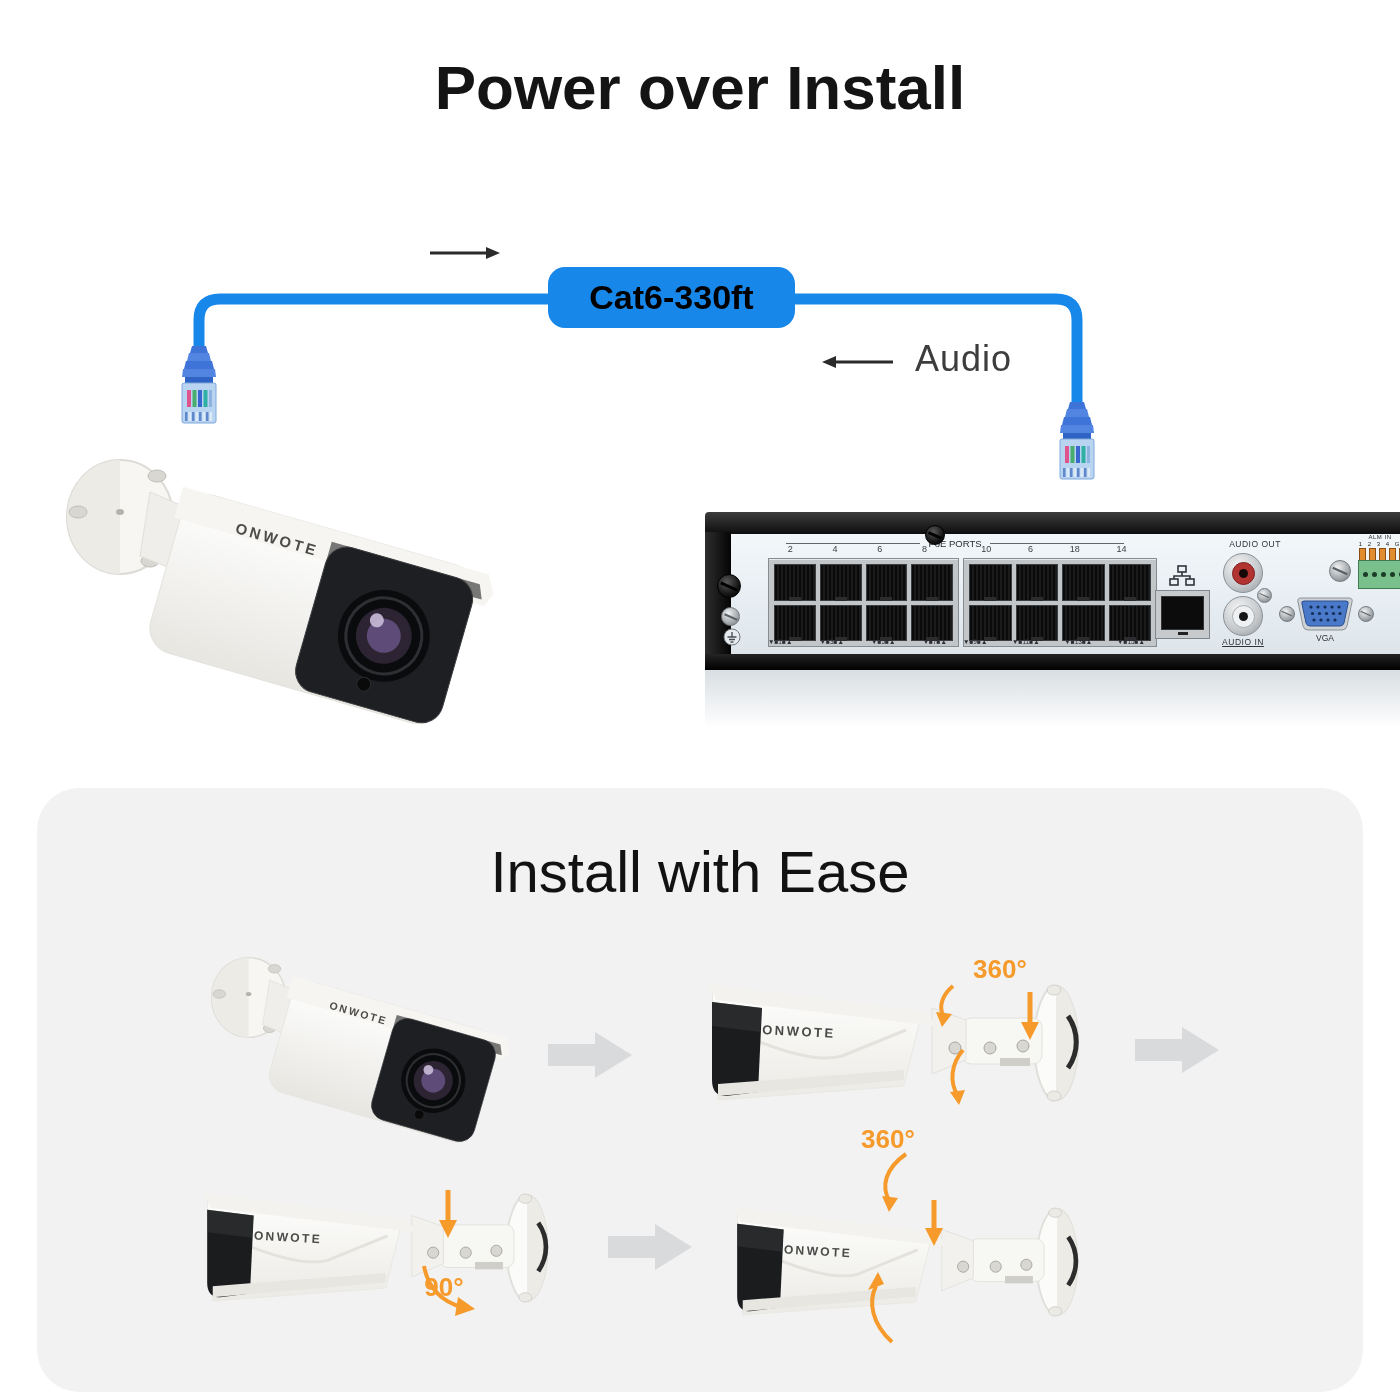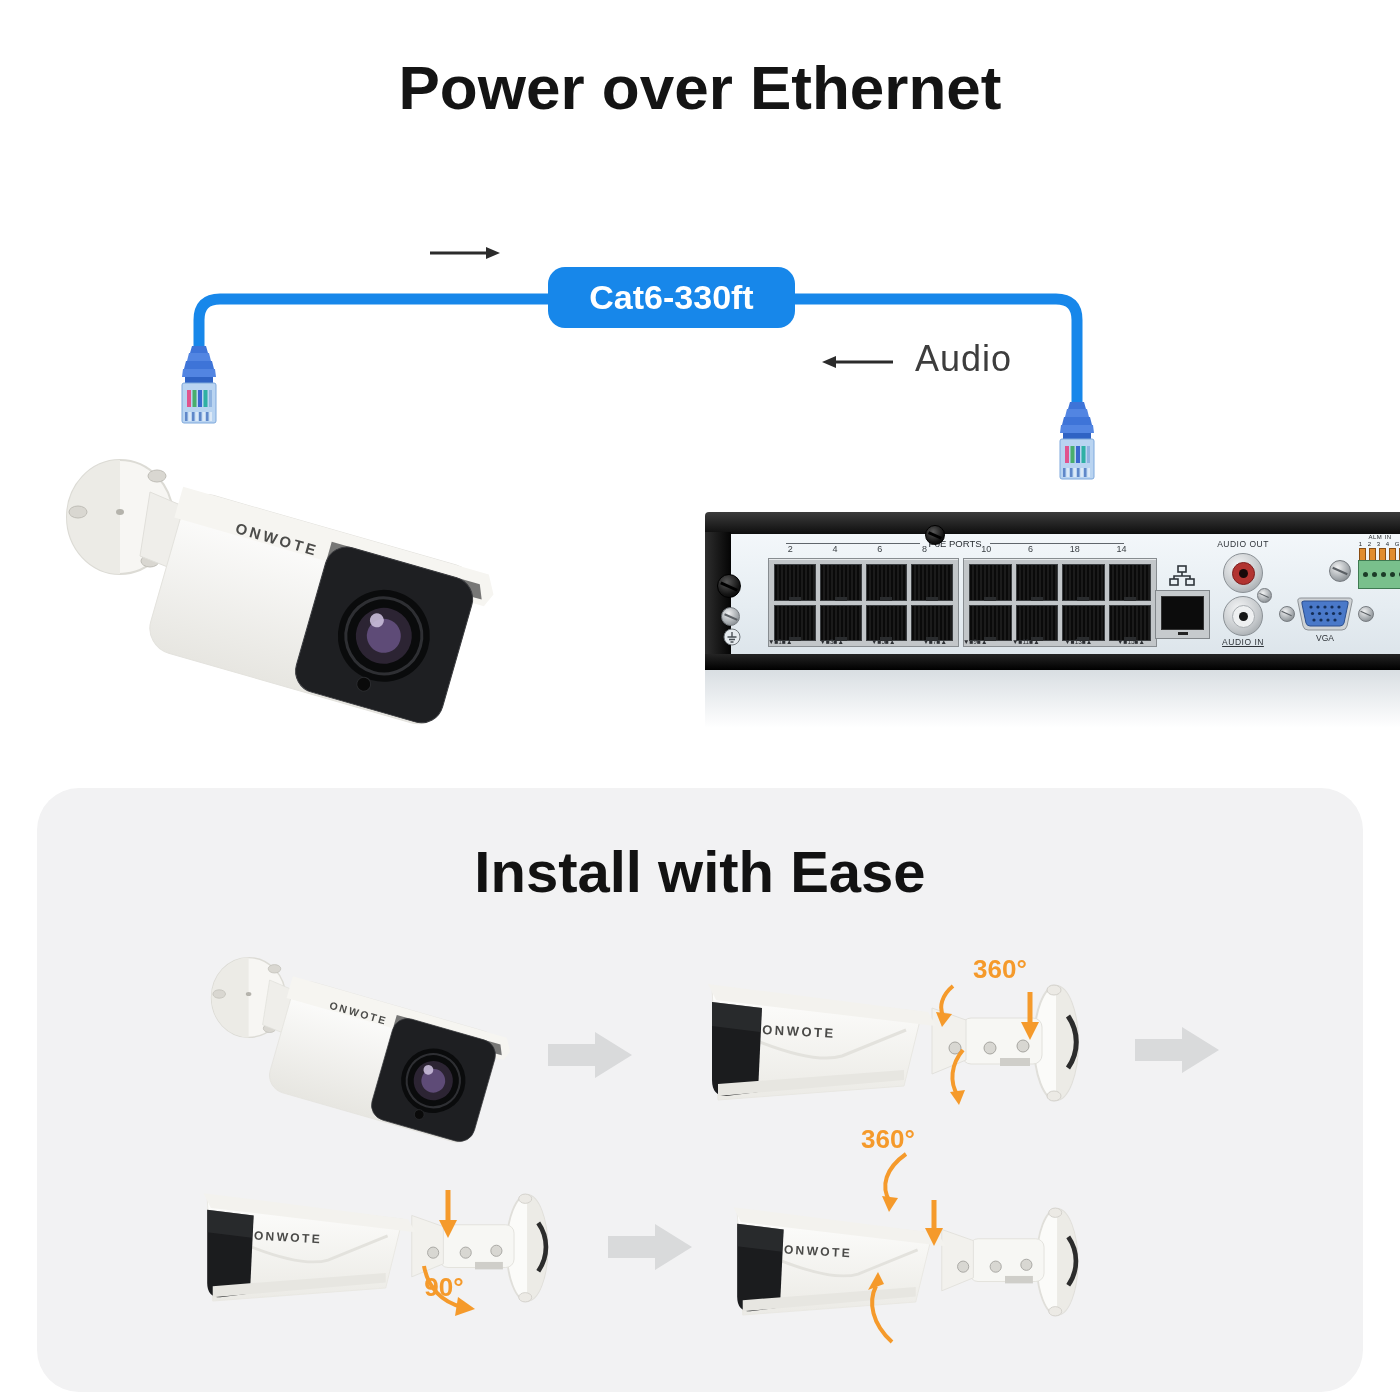--- a/index.html
+++ b/index.html
@@ -2,28 +2,28 @@
 <html><head>
 <meta charset="utf-8">
 <style>
   html,body{margin:0;padding:0;background:#ffffff;}
   .page{position:relative;width:1400px;height:1400px;background:#fff;overflow:hidden;
         font-family:"Liberation Sans",sans-serif;}
   
   .poe-title{position:absolute;left:0;top:52px;width:1400px;text-align:center;
              font-size:62px;font-weight:bold;letter-spacing:0px;color:#141414;margin:0;}
   .install-title{position:absolute;left:0;top:838px;width:1400px;text-align:center;
-             font-size:58px;font-weight:bold;color:#121212;margin:0;z-index:3;}
+             font-size:58px;font-weight:normal;color:#121212;margin:0;z-index:3;}
   
   .flow-label{position:absolute;font-size:36px;color:#3d3d3d;letter-spacing:1px;}
   .video-audio-label{left:196px;top:228px;}
   .power-label{left:915px;top:338px;}
   .cable-badge{position:absolute;left:548px;top:267px;width:247px;height:61px;
                background:#1787ea;border-radius:17px;display:flex;align-items:center;
-               justify-content:center;color:#ffffff;font-size:34px;font-weight:bold;z-index:2;}
+               justify-content:center;color:#000000;font-size:34px;font-weight:bold;z-index:2;}
   .top-svg{position:absolute;left:0;top:0;width:1400px;height:790px;}
   
   .nvr{position:absolute;left:705px;top:512px;width:695px;height:158px;overflow:hidden;}
   .nvr-top{position:absolute;left:0;top:0;width:695px;height:22px;
            background:linear-gradient(#3c3c3c,#0e0e0e);border-radius:4px 0 0 0;}
   .nvr-side{position:absolute;left:0;top:20px;width:26px;height:124px;
            background:linear-gradient(90deg,#2e2e2e,#040404);}
   .nvr-bottom{position:absolute;left:0;top:142px;width:695px;height:16px;
            background:linear-gradient(#242424,#000);}
   .nvr-face{position:absolute;left:26px;top:22px;width:669px;height:120px;
@@ -178,21 +178,21 @@
             <circle cx="255" cy="80" r="6"></circle>
               <circle cx="290" cy="80" r="6"></circle>
               <circle cx="323" cy="78" r="6"></circle>
           </g>
           <text x="62" y="66" font-size="13" letter-spacing="2.5" fill="#4a4a48" font-weight="bold" transform="rotate(3 62 66)">ONWOTE</text>
         </g>
       </symbol>
     </defs>
   </svg>
 
-  <h1 class="poe-title">Power over Ethernet</h1>
+  <h1 class="poe-title">Power over Install</h1>
 
   <svg class="top-svg" viewBox="0 0 1400 790">
 
     <path d="M199,352 L199,320 Q199,299 220,299 L1056,299 Q1077,299 1077,320 L1077,404" fill="none" stroke="#1787ea" stroke-width="11"></path>
     <use href="#rj45" x="177" y="346" width="44" height="80"></use>
     <use href="#rj45" x="1055" y="402" width="44" height="80"></use>
 
     <g stroke="#2b2b2b" stroke-width="3">
       <line x1="430" y1="253" x2="488" y2="253"></line>
       <polygon points="486,247 500,253 486,259" fill="#2b2b2b" stroke="none"></polygon>
@@ -274,21 +274,21 @@
           <rect x="1" y="14" width="8" height="6"></rect>
           <rect x="17" y="14" width="8" height="6"></rect>
           <path d="M13,7 V11 M5,14 V11 H21 V14"></path>
         </g>
       </svg>
       <div class="lan-port">
         <div class="hole"></div>
           <div class="tab"></div>
       </div>
 
-      <div class="rca-label" style="left:472px;top:5px;">AUDIO OUT</div>
+      <div class="rca-label" style="left:484px;top:5px;">AUDIO OUT</div>
       <div class="rca out" style="left:492px;top:19px;">
         <div class="ring">
             <div class="hole"></div>
           </div>
       </div>
       <div class="rca in" style="left:492px;top:62px;">
         <div class="ring">
             <div class="hole"></div>
           </div>
       </div>

